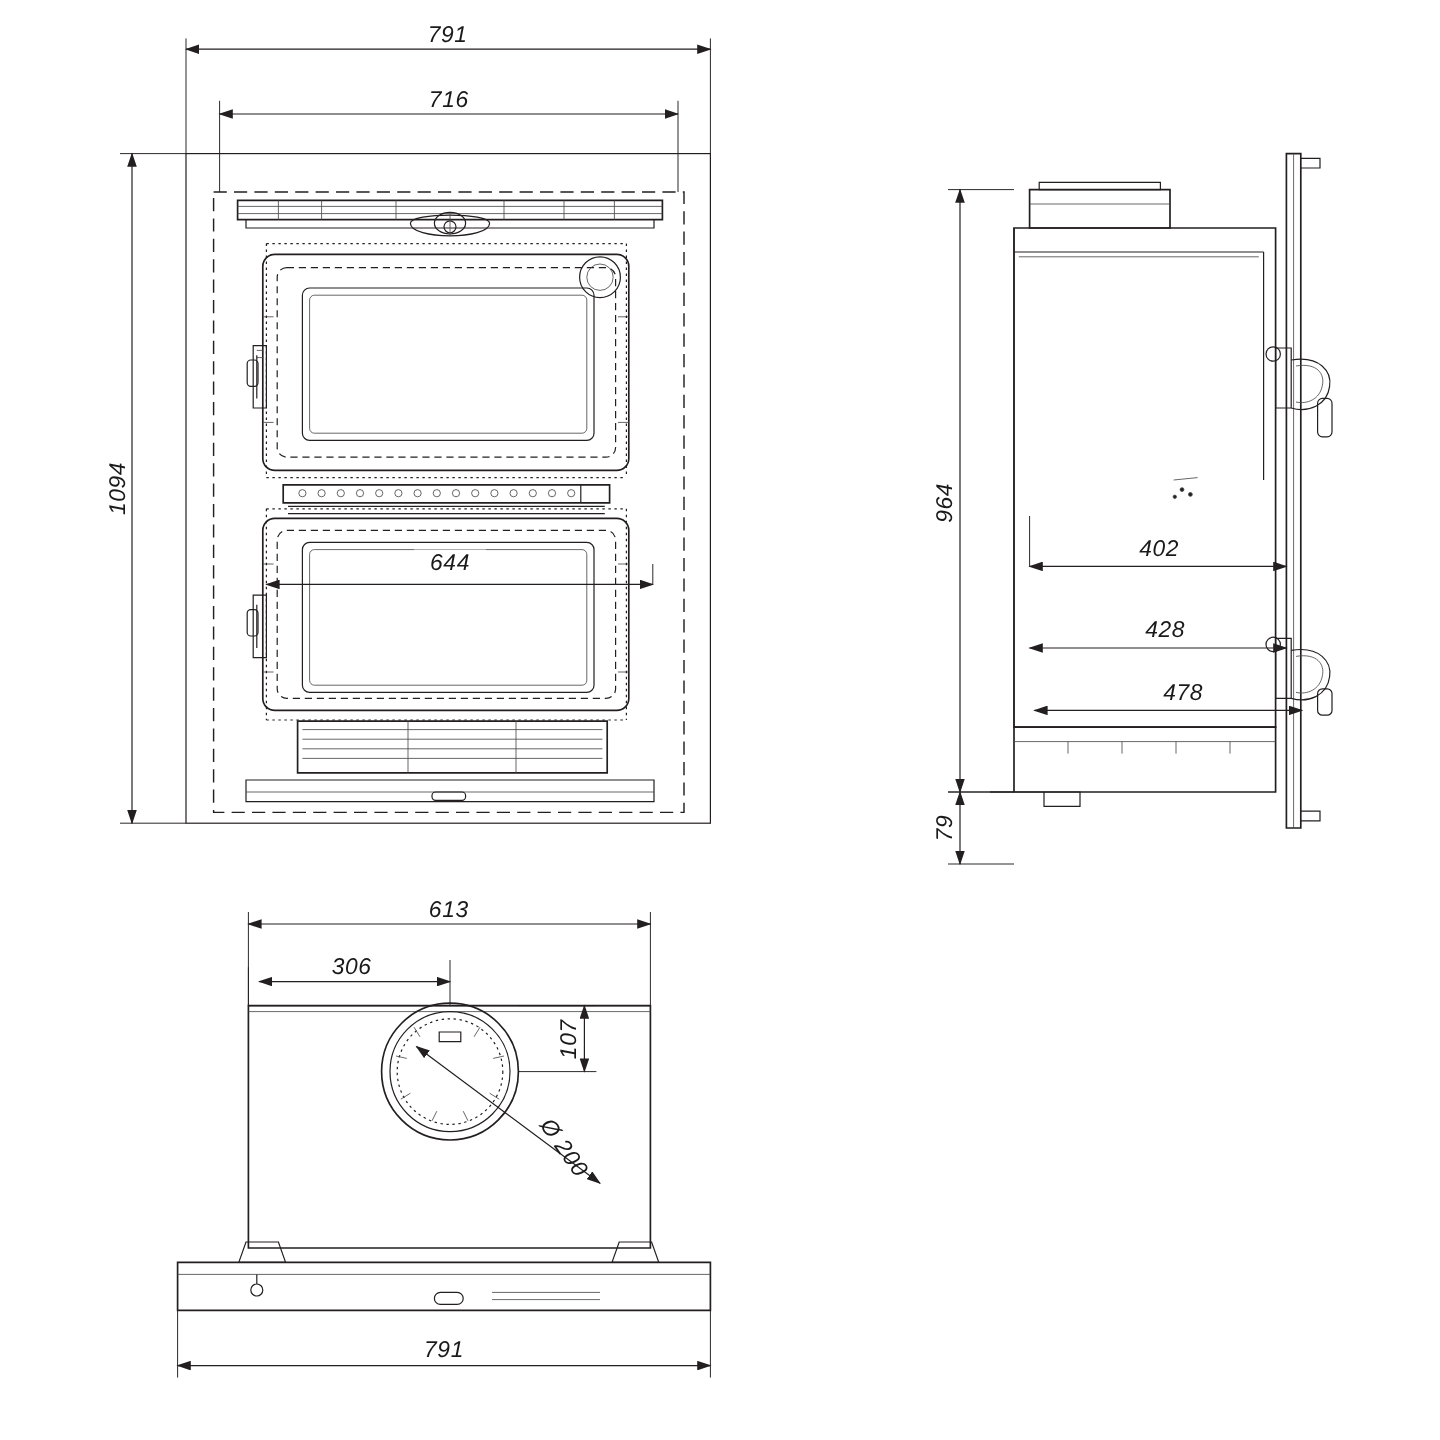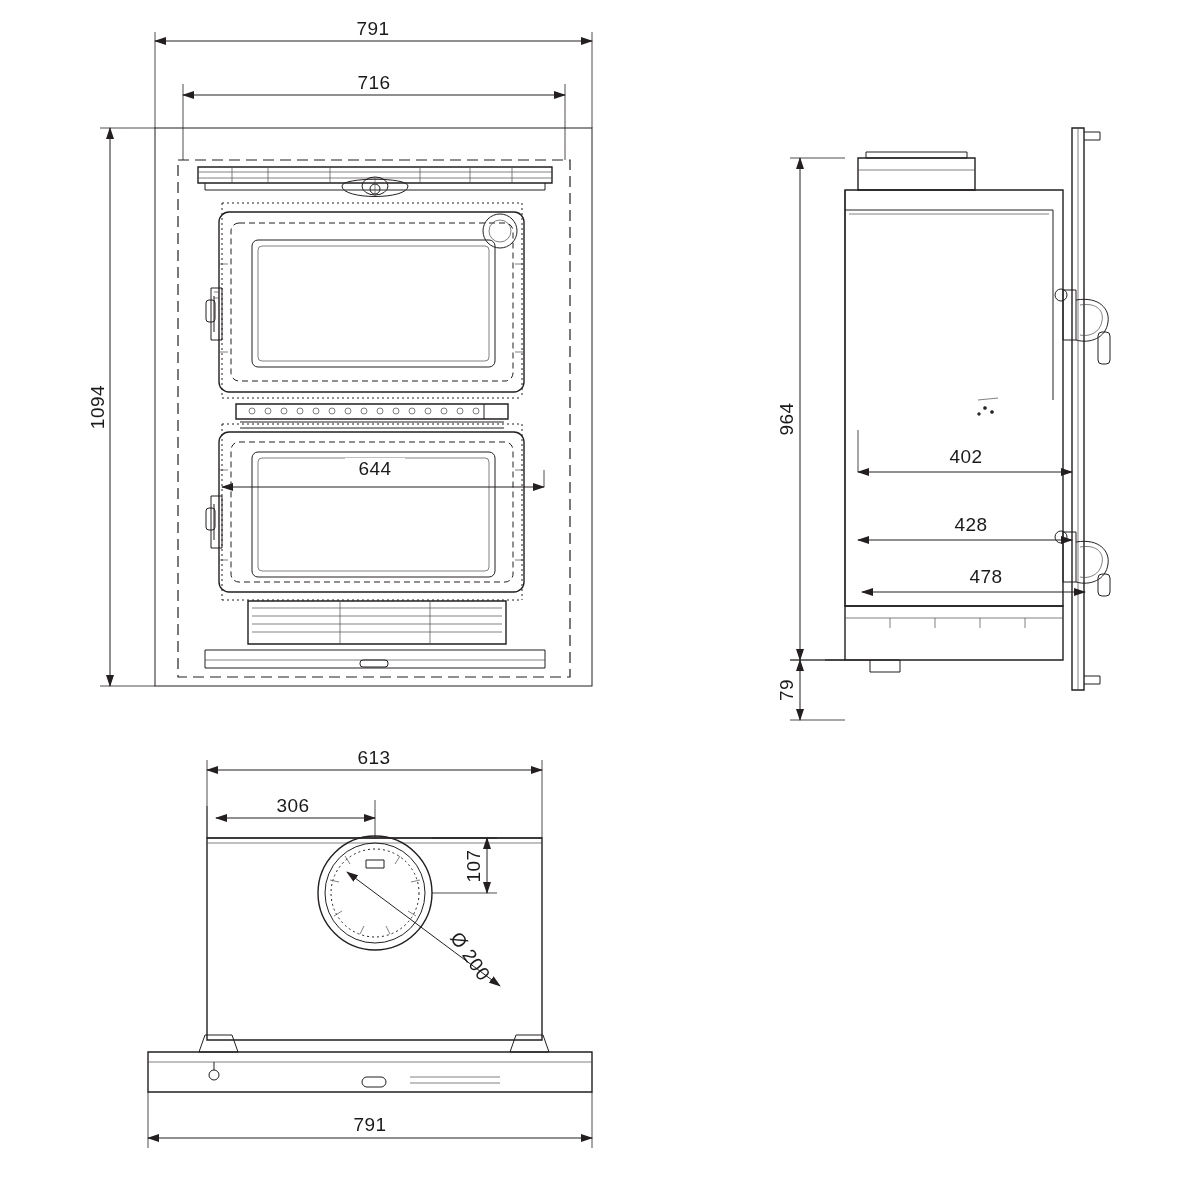--- a/index.html
+++ b/index.html
@@ -12,20 +12,21 @@
     height: 1200px;
     font-family: "Liberation Sans", sans-serif;
     position: relative;
     overflow: hidden;
   }
   #sheet {
     position: absolute;
     left: 0; top: 0;
     width: 1200px;
     height: 1200px;
+    font-style: italic;
   }
   svg { display: block; }
   .dim-text {
     font-family: "Liberation Sans", sans-serif;
     font-size: 19px;
     fill: #1a1a1a;
     letter-spacing: 0.5px;
   }
   .thin { stroke: #231f20; stroke-width: 1; fill: none; }
   .thin2 { stroke: #231f20; stroke-width: 1.4; fill: none; }

